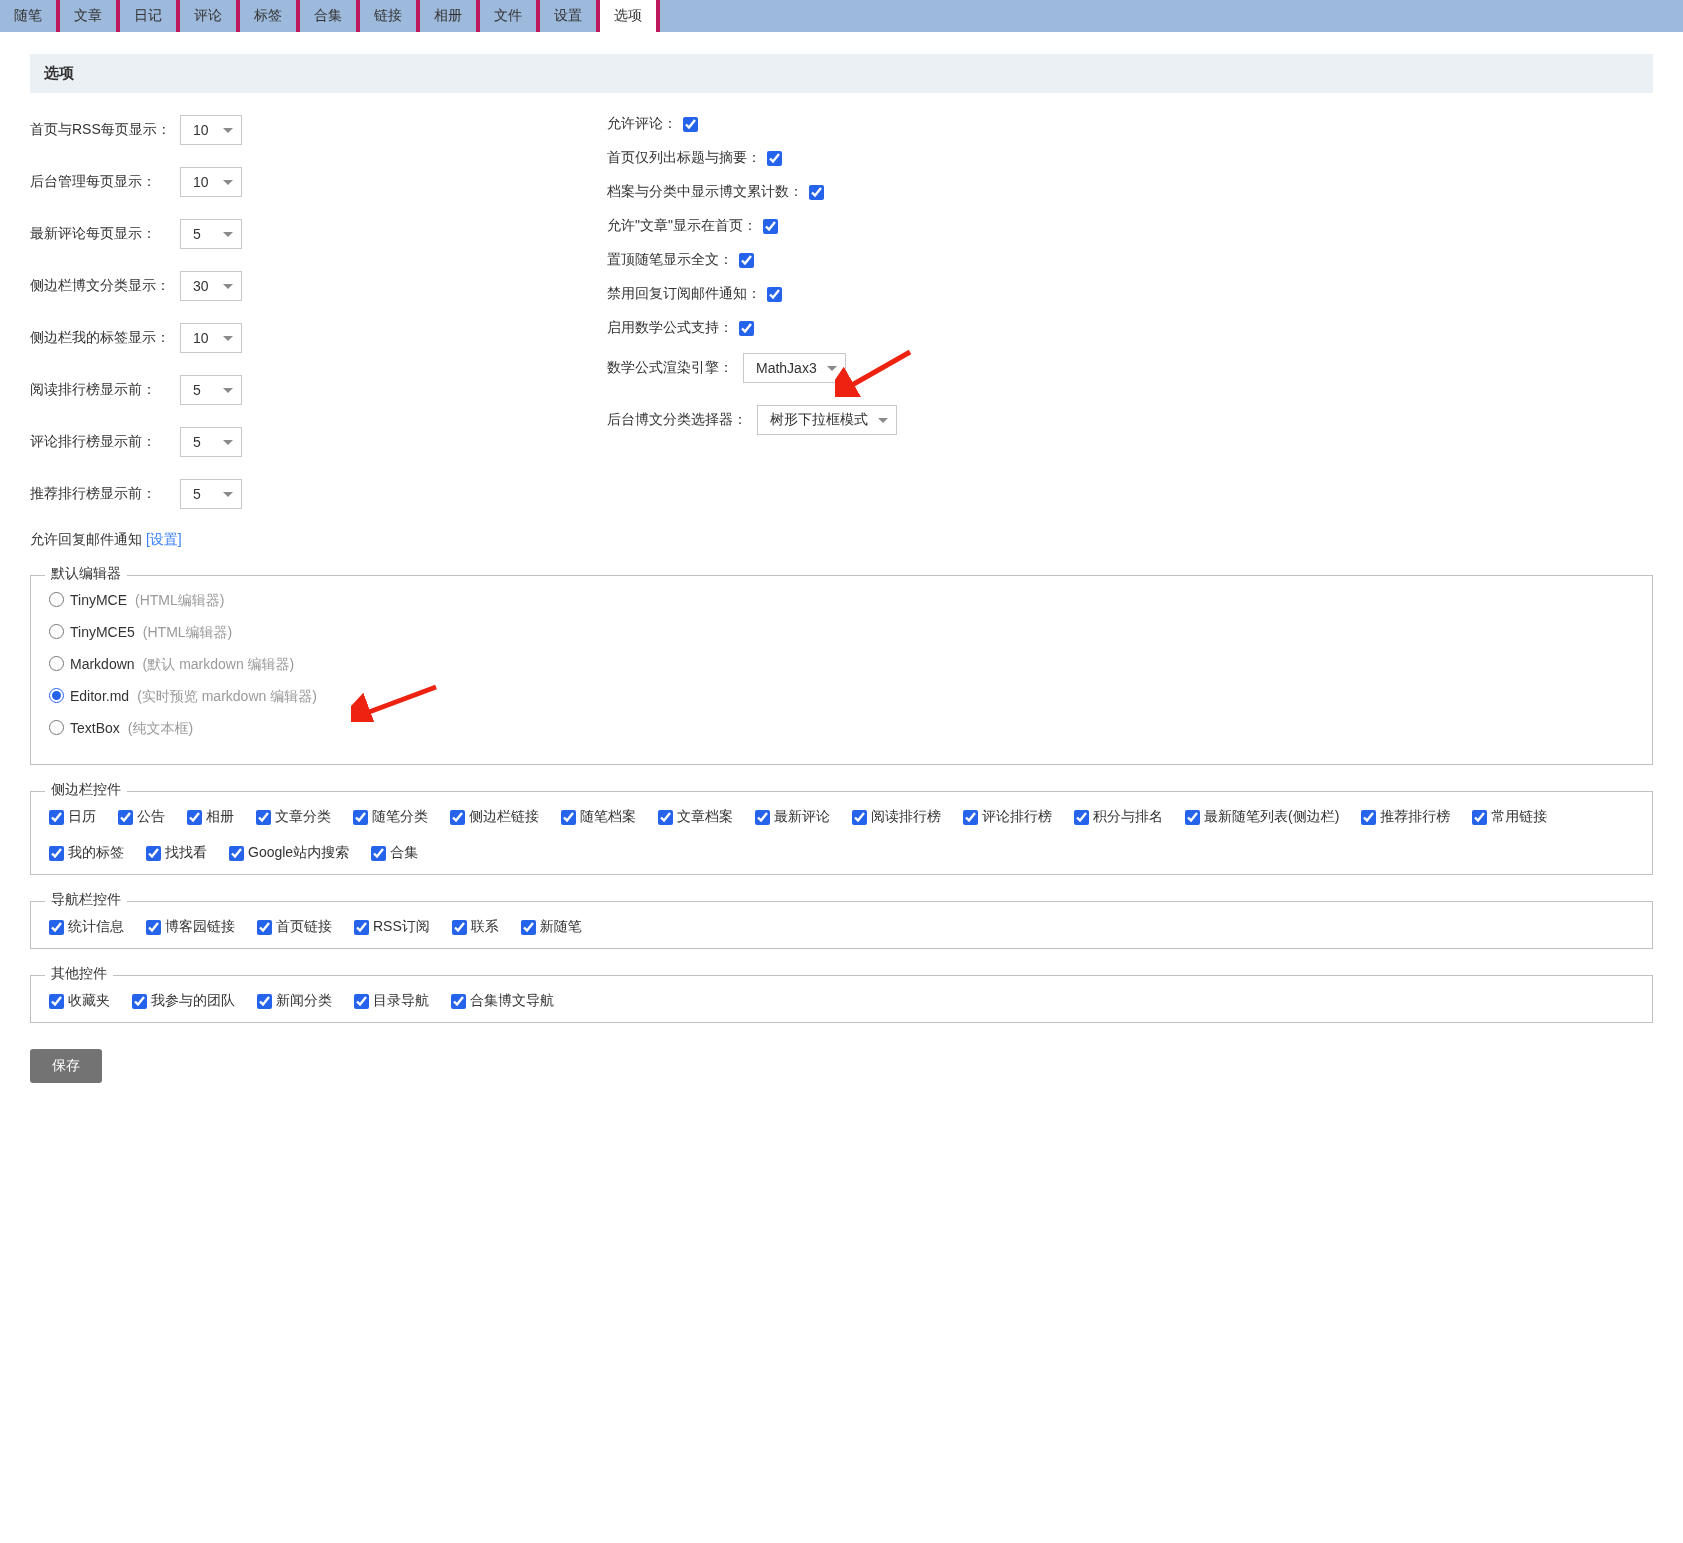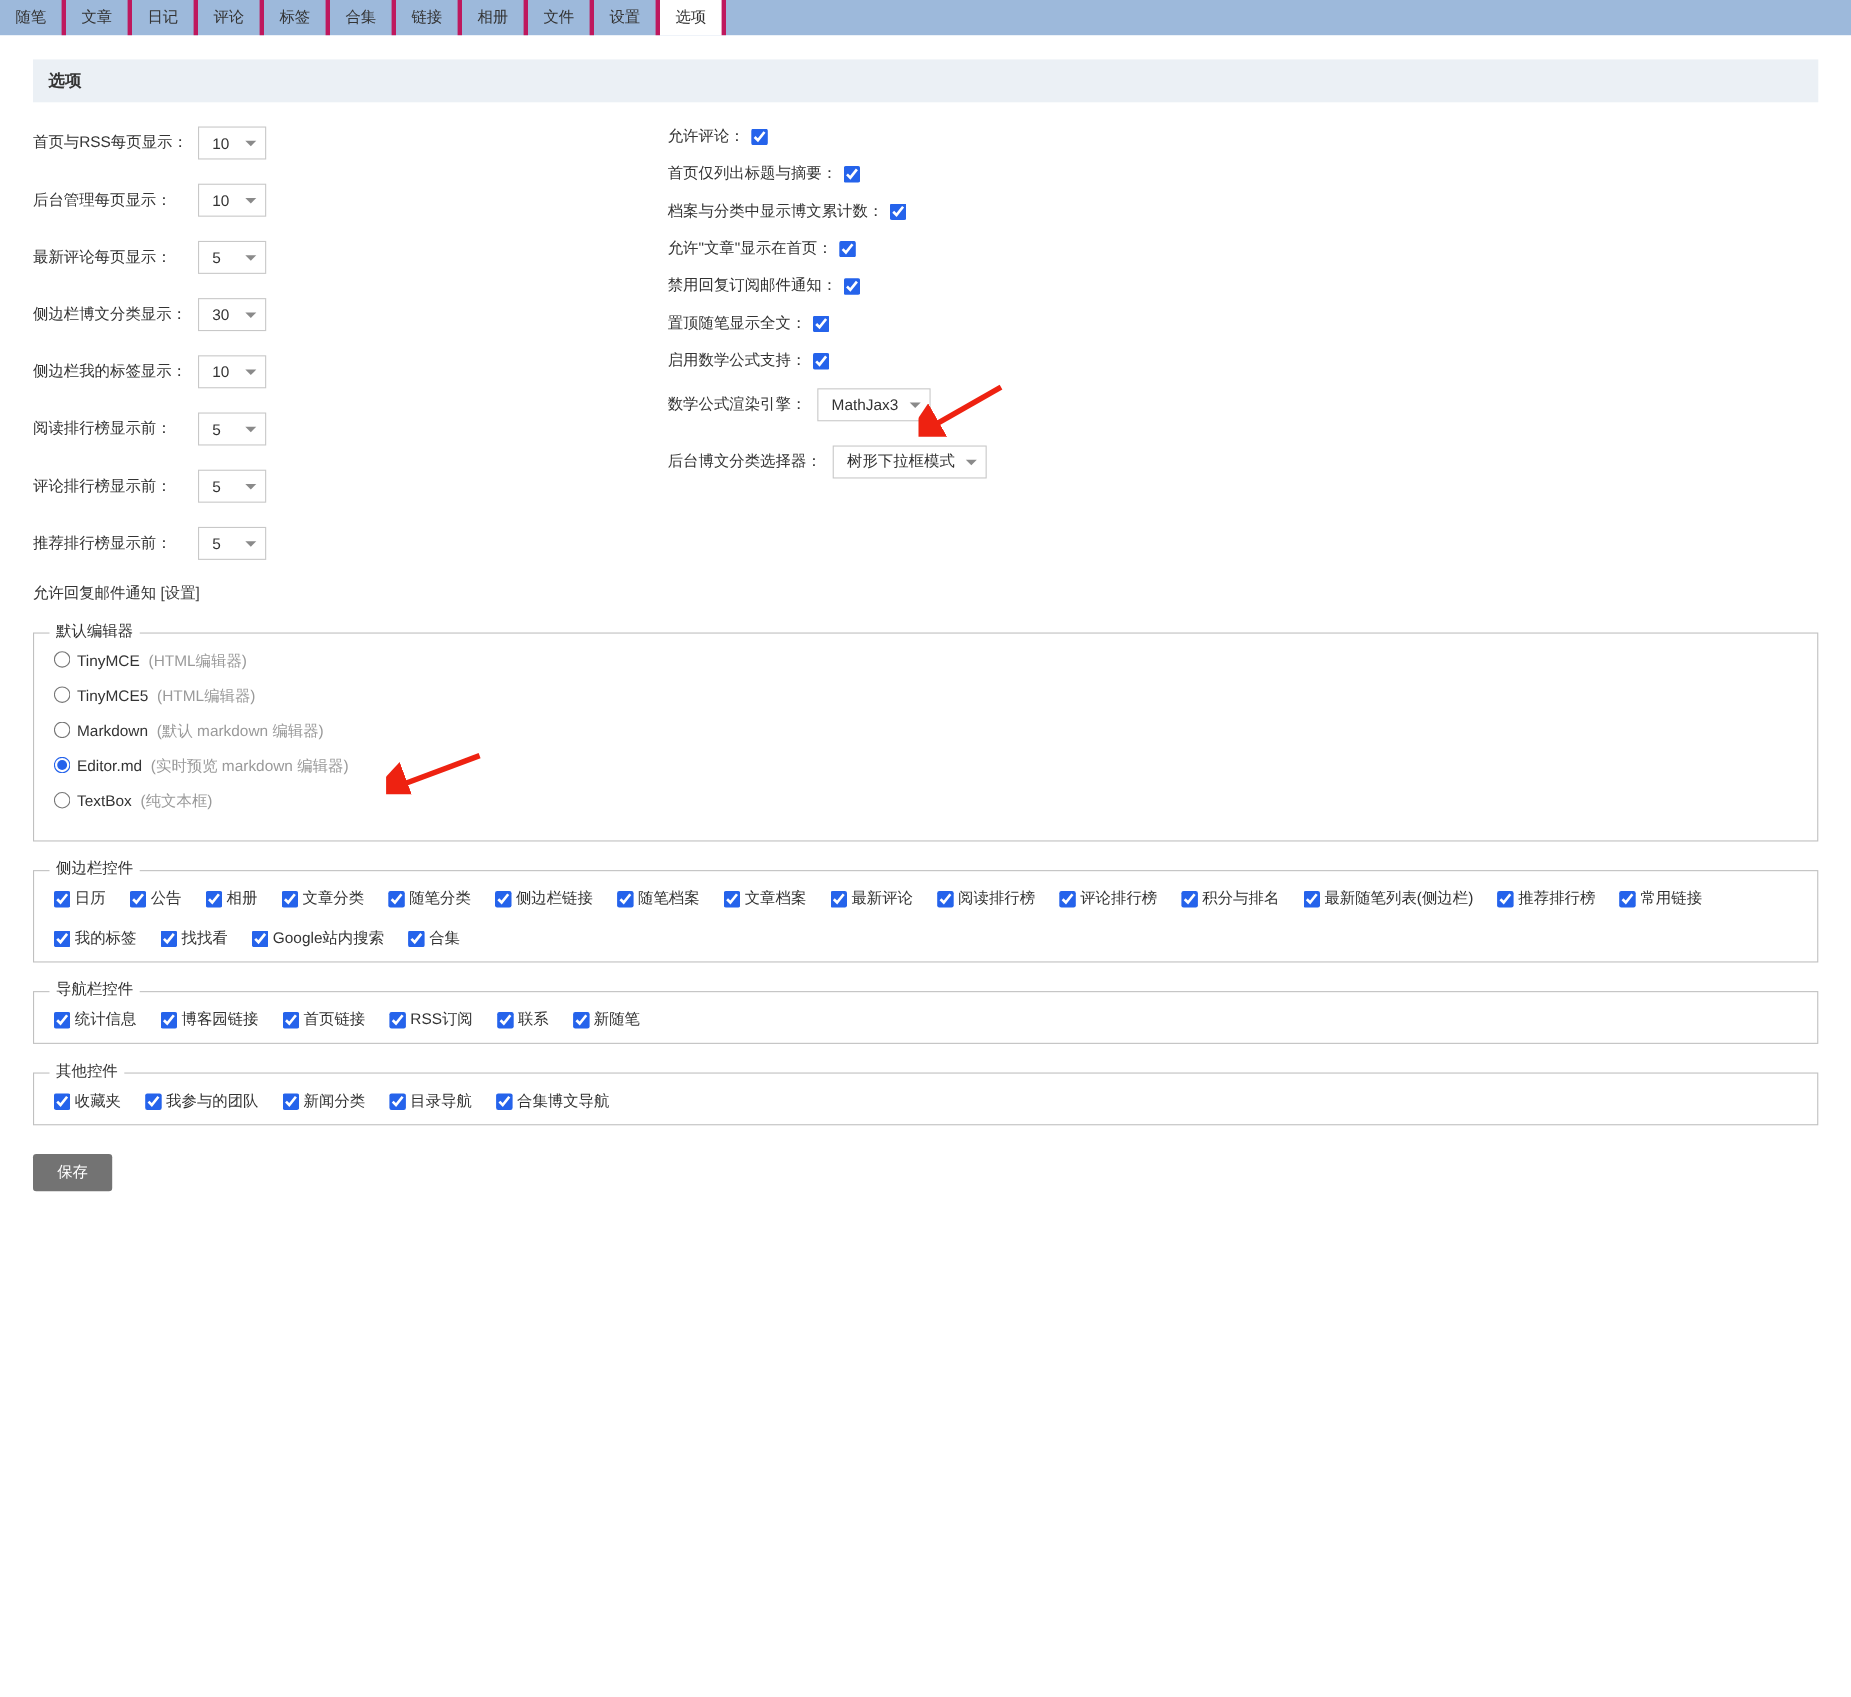--- a/index.html
+++ b/index.html
@@ -15,21 +15,21 @@
 .row{display:flex;align-items:center;margin-bottom:22px}
 .row-label{min-width:150px;color:#333}
 .select-box{border:1px solid #c8c8c8;background:#fff;height:30px;display:flex;align-items:center;padding:0 8px 0 12px;cursor:pointer;min-width:62px;position:relative}
 .select-box .val{flex:1;margin-right:10px}
 .caret{width:0;height:0;border-left:5px solid transparent;border-right:5px solid transparent;border-top:5px solid #8a8a8a}
 .select-wide{min-width:90px}
 .select-wider{min-width:130px}
 .cb-row{display:flex;align-items:center;margin-bottom:16px}
 .cb-row label{margin-right:6px}
 .cb{width:15px;height:15px;accent-color:#2563eb;cursor:pointer}
-.link{color:#404040;cursor:pointer}
+.link{color:#3b82f6;cursor:pointer}
 .fieldset{border:1px solid #c0c0c0;padding:16px 18px 12px 18px;margin-top:26px;position:relative}
 .legend{position:absolute;top:-11px;left:14px;background:#fff;padding:0 6px;font-size:14px}
 .radio-row{display:flex;align-items:flex-start;margin-bottom:14px}
 .radio{width:15px;height:15px;margin-right:6px;accent-color:#2563eb;cursor:pointer}
 .radio-label{margin-right:8px}
 .radio-desc{color:#9a9a9a}
 .cb-group{display:flex;flex-wrap:wrap;gap:18px 22px}
 .cb-item{display:flex;align-items:center;white-space:nowrap}
 .cb-item input{margin-right:4px}
 .save-btn{background:#737373;color:#fff;border:none;padding:8px 22px;font-size:14px;border-radius:3px;cursor:pointer;margin-top:26px}
@@ -132,25 +132,25 @@
         </div>
       <div class="cb-row">
           <label>档案与分类中显示博文累计数：</label>
           <input type="checkbox" class="cb" checked="" style="">
         </div>
       <div class="cb-row">
           <label>允许"文章"显示在首页：</label>
           <input type="checkbox" class="cb" checked="" style="">
         </div>
       <div class="cb-row">
+          <label>置顶随笔显示全文：</label>
+          <input type="checkbox" class="cb" checked="" style="">
+        </div>
+      <div class="cb-row">
           <label>禁用回复订阅邮件通知：</label>
-          <input type="checkbox" class="cb" checked="" style="">
-        </div>
-      <div class="cb-row">
-          <label>置顶随笔显示全文：</label>
           <input type="checkbox" class="cb" checked="" style="">
         </div>
       <div class="cb-row">
           <label>启用数学公式支持：</label>
           <input type="checkbox" class="cb" checked="" style="">
         </div>
       <div class="row">
         <span style="margin-right:10px">数学公式渲染引擎：</span>
         <div class="select-box select-wide">
             <span class="val">MathJax3</span>

